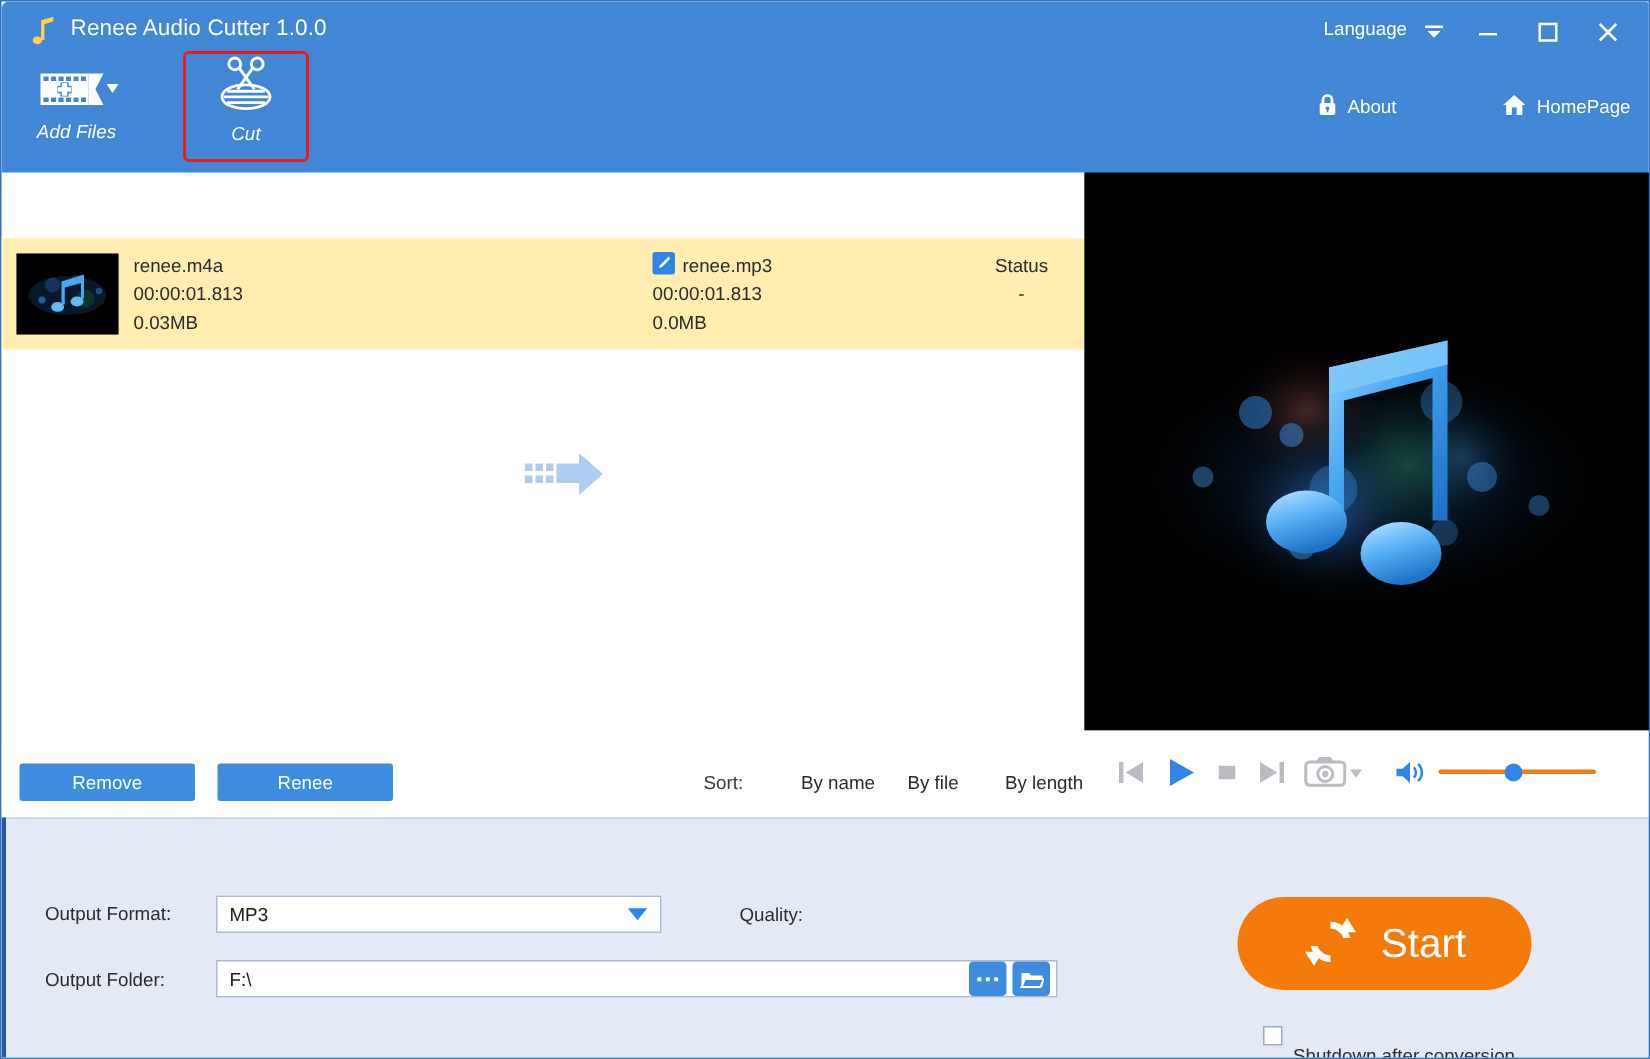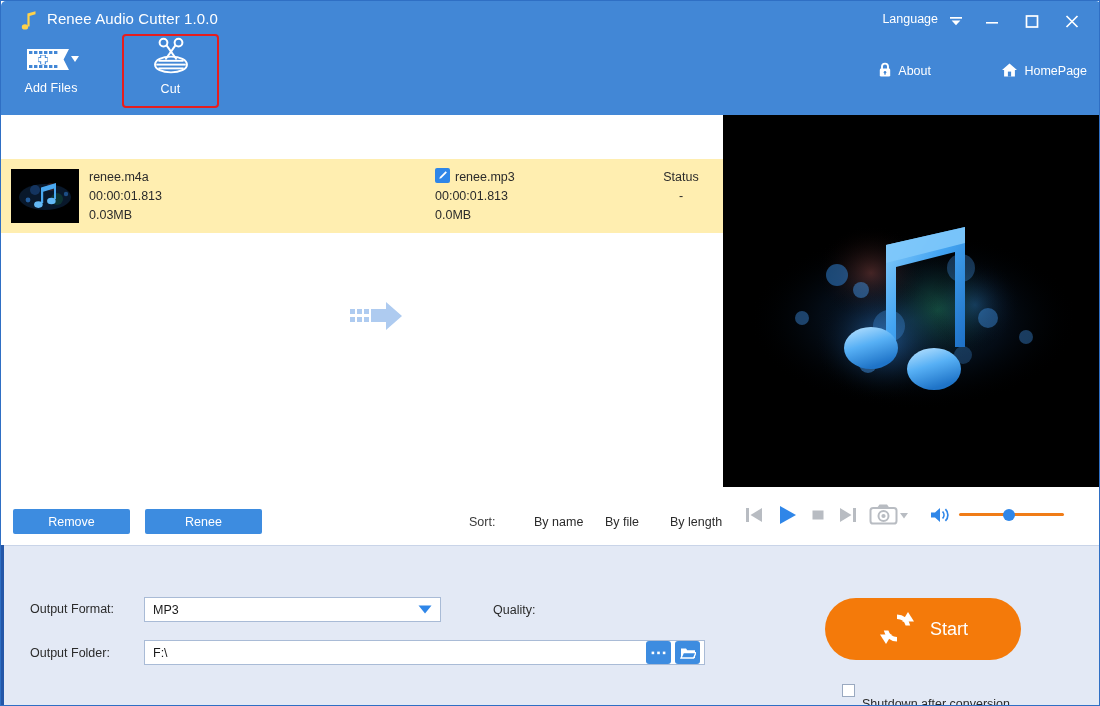--- a/index.html
+++ b/index.html
@@ -41,25 +41,25 @@
   }
   .win-btn{
     position:absolute;top:8px;width:30px;height:24px;cursor:default;
   }
   .win-min{right:94px;}
   .win-max{right:54px;}
   .win-close{right:14px;}
 
   .tool-btn{
     position:absolute;top:38px;width:84px;height:66px;
-    text-align:center;cursor:default;box-sizing:border-box;
+    text-align:center;cursor:default;box-sizing:border-box;font-style:italic;
   }
   .tool-addfiles{left:8px;}
   .tool-cut{
-    left:121px;width:97px;height:74px;top:33px;
+    left:121px;width:84px;height:74px;top:33px;
     border:2px solid #e71d1d;border-radius:4px;
     background:#4287d6;
   }
   .tool-icon{height:40px;display:flex;align-items:center;justify-content:center;}
   .tool-label{
     font-size:12.5px;color:#ffffff;margin-top:2px;letter-spacing:.1px;
   }
   .addfiles-caret{position:absolute;left:66px;top:18px;}
 
   .hdr-link{
@@ -189,21 +189,21 @@
   }
   .fb-dots{left:645px;}
   .fb-open{left:674px;}
 
   .start-btn{
     position:absolute;left:824px;top:597px;width:196px;height:62px;
     background:#f47a0a;border-radius:31px;border:none;
     display:flex;align-items:center;justify-content:center;gap:14px;
     cursor:default;padding:0;
   }
-  .start-text{font-family:"Liberation Sans",sans-serif;font-size:18px;color:#ffffff;}
+  .start-text{font-family:"Liberation Sans",sans-serif;font-size:27px;color:#ffffff;}
   .shutdown-row{
     position:absolute;left:841px;top:668px;
     display:flex;align-items:center;gap:7px;cursor:default;
   }
   .chk{
     width:13px;height:13px;background:#ffffff;border:1px solid #9aa9c0;
     box-sizing:border-box;flex:none;
   }
   .shutdown-text{font-size:12.5px;color:#2b2b2b;white-space:nowrap;margin-top:28px;}
 </style>

